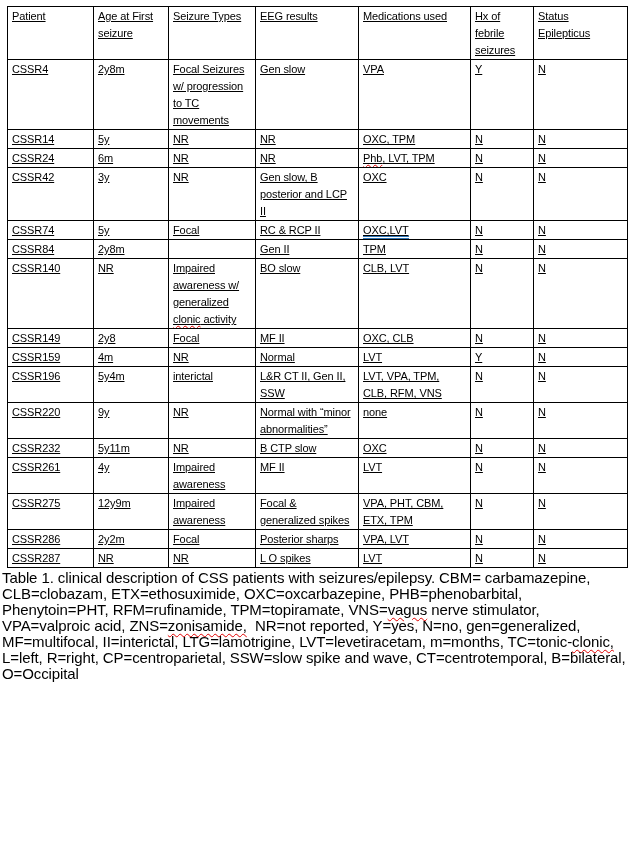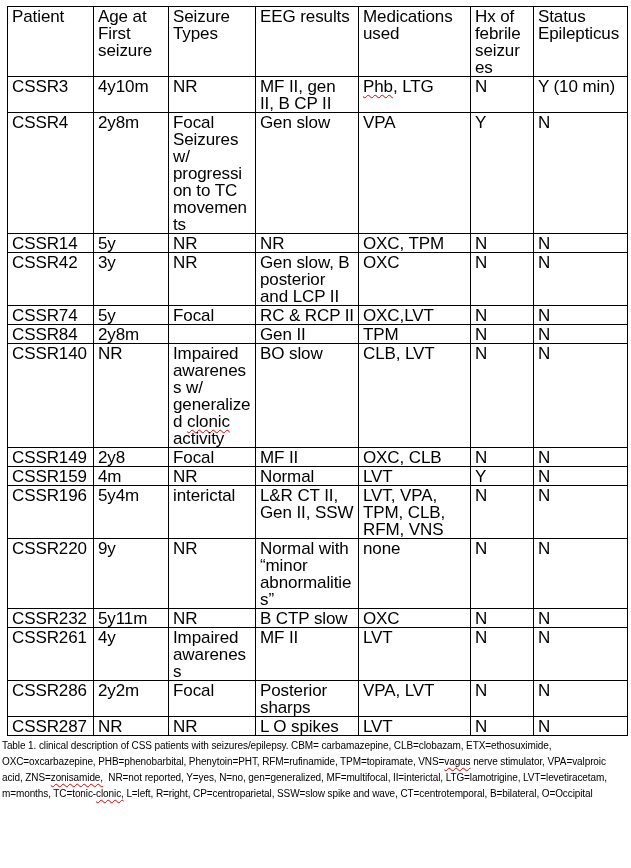--- a/index.html
+++ b/index.html
@@ -7,23 +7,24 @@
     width:631px;height:868px;overflow:hidden;
     font-family:"Liberation Sans",sans-serif;
     color:#000;
     -webkit-font-smoothing:antialiased;
   }
   .doc{padding:6px 4px 0 7px;}
   table.patients{
     border-collapse:collapse;
     table-layout:fixed;
     width:620px;
-    font-size:17px;
+    font-size:11px;
     line-height:17px;
     letter-spacing:-0.1px;
+    text-decoration:underline;
   }
   table.patients th, table.patients td{
     border:1px solid #000;
     padding:1px 4px 0 4px;
     vertical-align:top;
     text-align:left;
     font-weight:normal;
     overflow:hidden;
     word-wrap:break-word;
   }
@@ -40,21 +41,21 @@
     text-decoration-color:#e00000;
     text-decoration-thickness:1px;
     text-underline-offset:2px;
   }
   .mark-grammar{
     border-bottom:3px double #2e75b6;
   }
   .caption{
     margin:2px 0 12px -5px;
     width:627px;
-    font-size:10px;
+    font-size:15px;
     line-height:16px;
     letter-spacing:-0.1px;
     white-space:pre-wrap;
   }
 </style>
 </head>
 <body>
 
 <div class="doc">
   <table class="patients">
@@ -73,47 +74,47 @@
           <th>Age at First seizure</th>
           <th>Seizure Types</th>
           <th>EEG results</th>
           <th>Medications used</th>
           <th>Hx of febrile seizures</th>
           <th>Status Epilepticus</th>
         </tr>
     </thead>
     <tbody>
         <tr>
-          <td>CSSR3</td>
-          <td>4y10m</td>
-          <td>NR</td>
-          <td>MF II, gen II, B CP II</td>
-          <td><span class="mark-spell">Phb</span><span>, LTG</span></td>
-          <td>N</td>
-          <td>Y (10 min)</td>
-        </tr>
-        <tr>
           <td>CSSR4</td>
           <td>2y8m</td>
           <td>Focal Seizures w/ progression to TC movements</td>
           <td>Gen slow</td>
           <td>VPA</td>
           <td>Y</td>
           <td>N</td>
         </tr>
         <tr>
           <td>CSSR14</td>
           <td>5y</td>
           <td>NR</td>
           <td>NR</td>
           <td>OXC, TPM</td>
           <td>N</td>
           <td>N</td>
         </tr>
         <tr>
+          <td>CSSR24</td>
+          <td>6m</td>
+          <td>NR</td>
+          <td>NR</td>
+          <td><span class="mark-spell">Phb</span><span>, LVT, TPM</span></td>
+          <td>N</td>
+          <td>N</td>
+        </tr>
+        <tr>
           <td>CSSR42</td>
           <td>3y</td>
           <td>NR</td>
           <td>Gen slow, B posterior and LCP II</td>
           <td>OXC</td>
           <td>N</td>
           <td>N</td>
         </tr>
         <tr>
           <td>CSSR74</td>
@@ -186,20 +187,29 @@
           <td>OXC</td>
           <td>N</td>
           <td>N</td>
         </tr>
         <tr>
           <td>CSSR261</td>
           <td>4y</td>
           <td>Impaired awareness</td>
           <td>MF II</td>
           <td>LVT</td>
+          <td>N</td>
+          <td>N</td>
+        </tr>
+        <tr>
+          <td>CSSR275</td>
+          <td>12y9m</td>
+          <td>Impaired awareness</td>
+          <td>Focal &amp; generalized spikes</td>
+          <td>VPA, PHT, CBM, ETX, TPM</td>
           <td>N</td>
           <td>N</td>
         </tr>
         <tr>
           <td>CSSR286</td>
           <td>2y2m</td>
           <td>Focal</td>
           <td>Posterior sharps</td>
           <td>VPA, LVT</td>
           <td>N</td>

